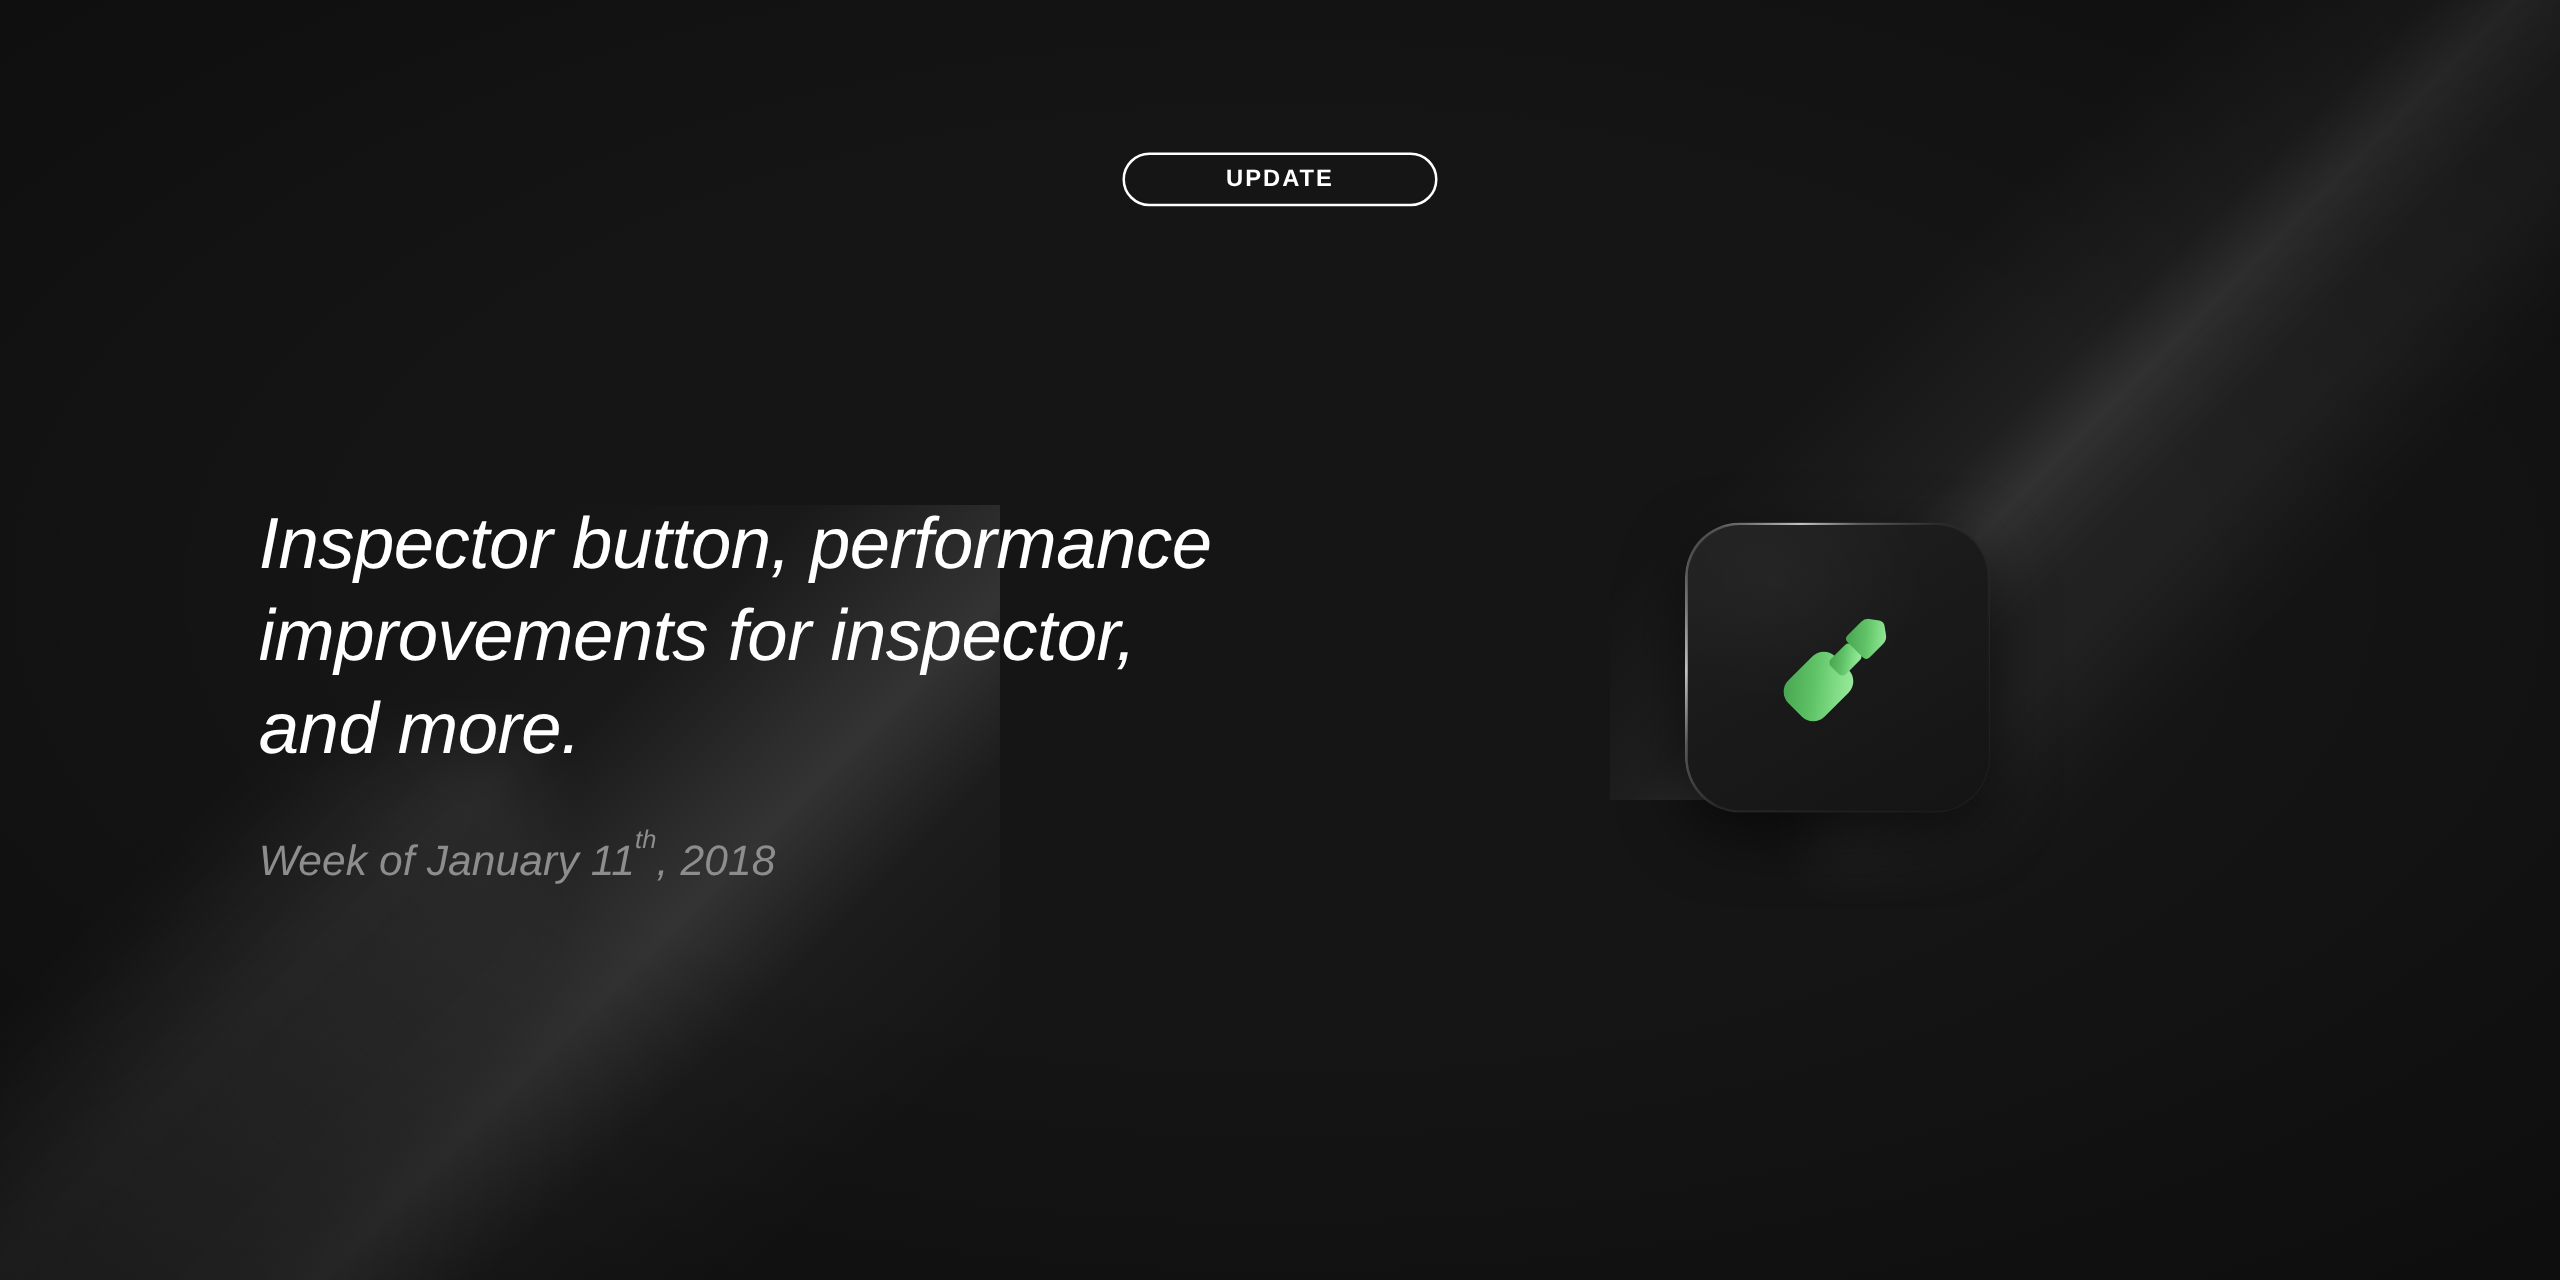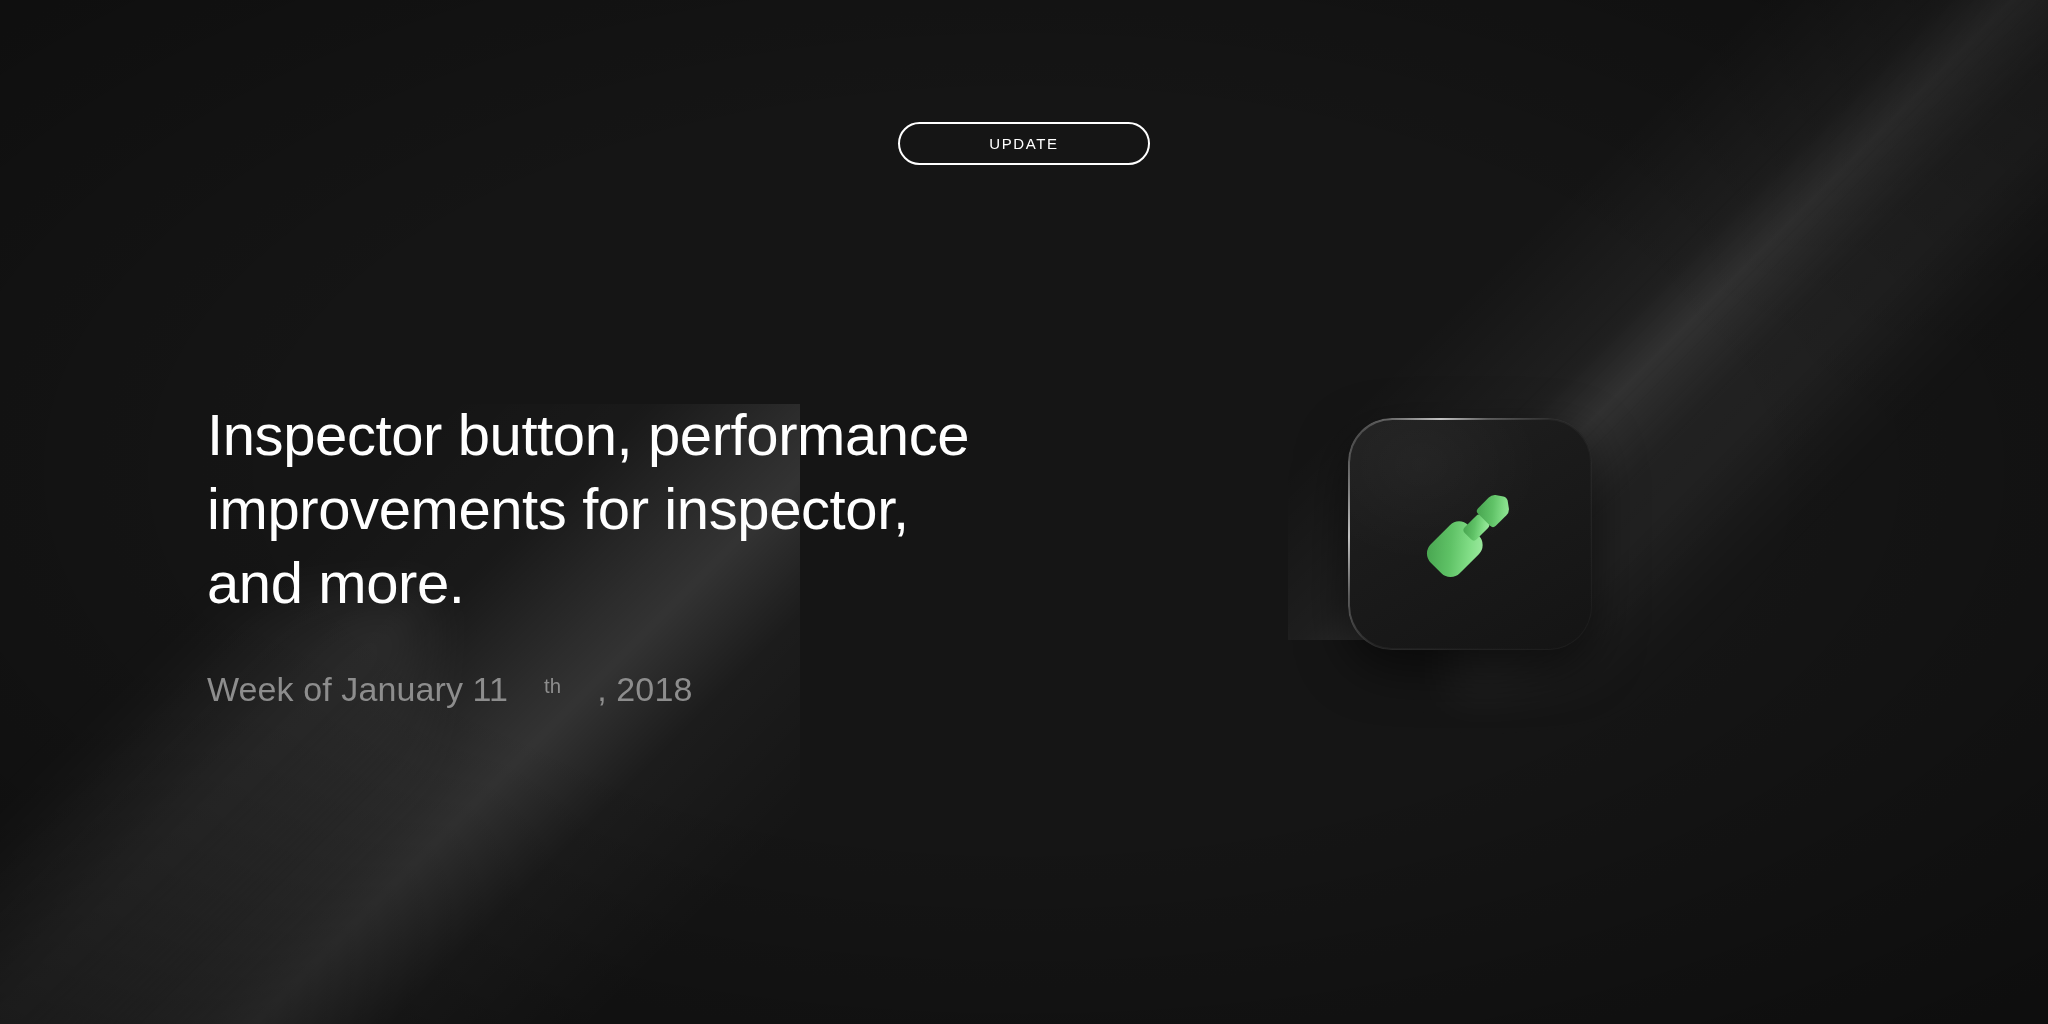--- a/index.html
+++ b/index.html
@@ -85,51 +85,51 @@
     position:absolute;
     left:898px; top:122px;
     width:252px; height:43px;
     border:2px solid #ffffff;
     border-radius:22px;
     display:flex; align-items:center; justify-content:center;
     background:transparent;
   }
   .pill-label {
     color:#ffffff;
-    font-size:15px;
-    font-weight:normal;
+    font-size:19px;
+    font-weight:bold;
     letter-spacing:1.6px;
     line-height:1;
     text-align:center;
   }
 
   
   .copy {
     position:absolute;
     left:207px; top:398px;
     width:930px;
+    font-style:italic;
   }
   .headline {
     color:#ffffff;
     font-size:58px;
     font-weight:normal;
     line-height:74px;
     letter-spacing:-0.4px;
     white-space:pre-line;
   }
   .subtitle {
     margin-top:52px;
     color:#8d8d8d;
     font-size:34px;
     font-weight:normal;
     line-height:1;
     letter-spacing:0.1px;
     display:flex;
-    align-items:flex-end;
-    gap:36px;
+    align-items:flex-start;
   }
   .subtitle .sup {
     font-size:0.6em;
     vertical-align:super;
     position:relative;
     top:-0.48em;
   }
 
   
   .card {

